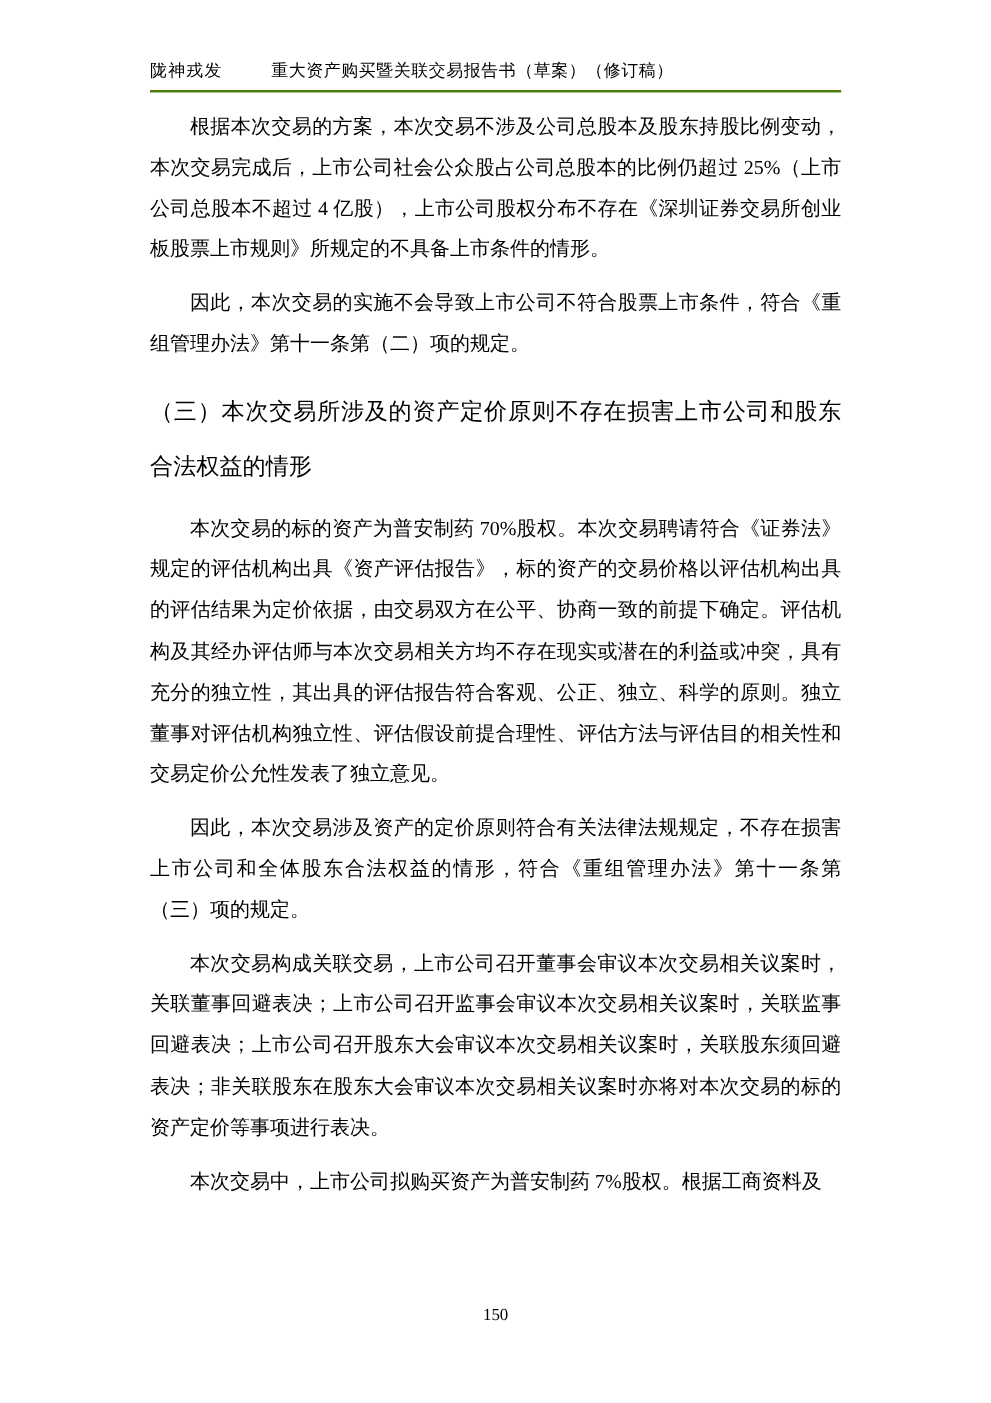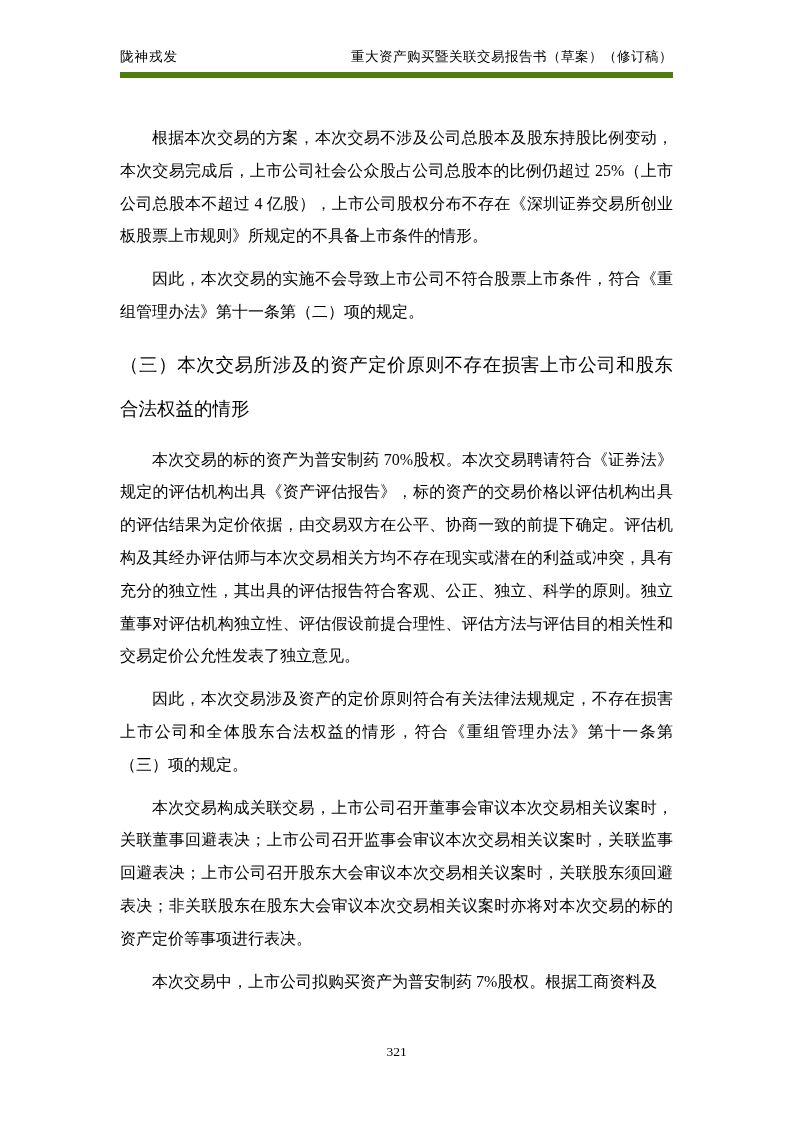--- a/index.html
+++ b/index.html
@@ -12,30 +12,29 @@
     position: relative;
     width: 793px;
     height: 1122px;
     margin: 0 auto;
     background: #ffffff;
     padding: 48px 120px 0 120px;
     overflow: hidden;
   }
   .doc-header {
     display: flex;
-    justify-content: space-between;
     align-items: flex-end;
     font-size: 13.5px;
     padding-bottom: 6px;
-    border-bottom: 6px solid #4d7c0f;
+    border-bottom: 2px solid #4d7c0f;
   }
   .doc-header .hdr-left { letter-spacing: 1px; }
   .doc-header .hdr-right { letter-spacing: 0.5px; margin-left: 39px; }
   .doc-body {
-    margin-top: 44px;
+    margin-top: 12px;
   }
   .para {
     font-size: 16px;
     line-height: 2.05;
     text-align: justify;
     text-indent: 2em;
     margin-bottom: 10px;
     word-break: break-all;
   }
   .heading {
@@ -80,16 +79,16 @@
     <p class="para">因此，本次交易涉及资产的定价原则符合有关法律法规规定，不存在损害上市公司和全体股东合法权益的情形，符合《重组管理办法》第十一条第（三）项的规定。</p>
 
     <p class="para">本次交易构成关联交易，上市公司召开董事会审议本次交易相关议案时，关联董事回避表决；上市公司召开监事会审议本次交易相关议案时，关联监事回避表决；上市公司召开股东大会审议本次交易相关议案时，关联股东须回避表决；非关联股东在股东大会审议本次交易相关议案时亦将对本次交易的标的资产定价等事项进行表决。</p>
 
 
     <p class="para">本次交易中，上市公司拟购买资产为普安制药 7%股权。根据工商资料及</p>
 
   </div>
 
   <div class="doc-footer">
-    <span>321</span>
+    <span>150</span>
   </div>
 
 </div>
 
 </body></html>

